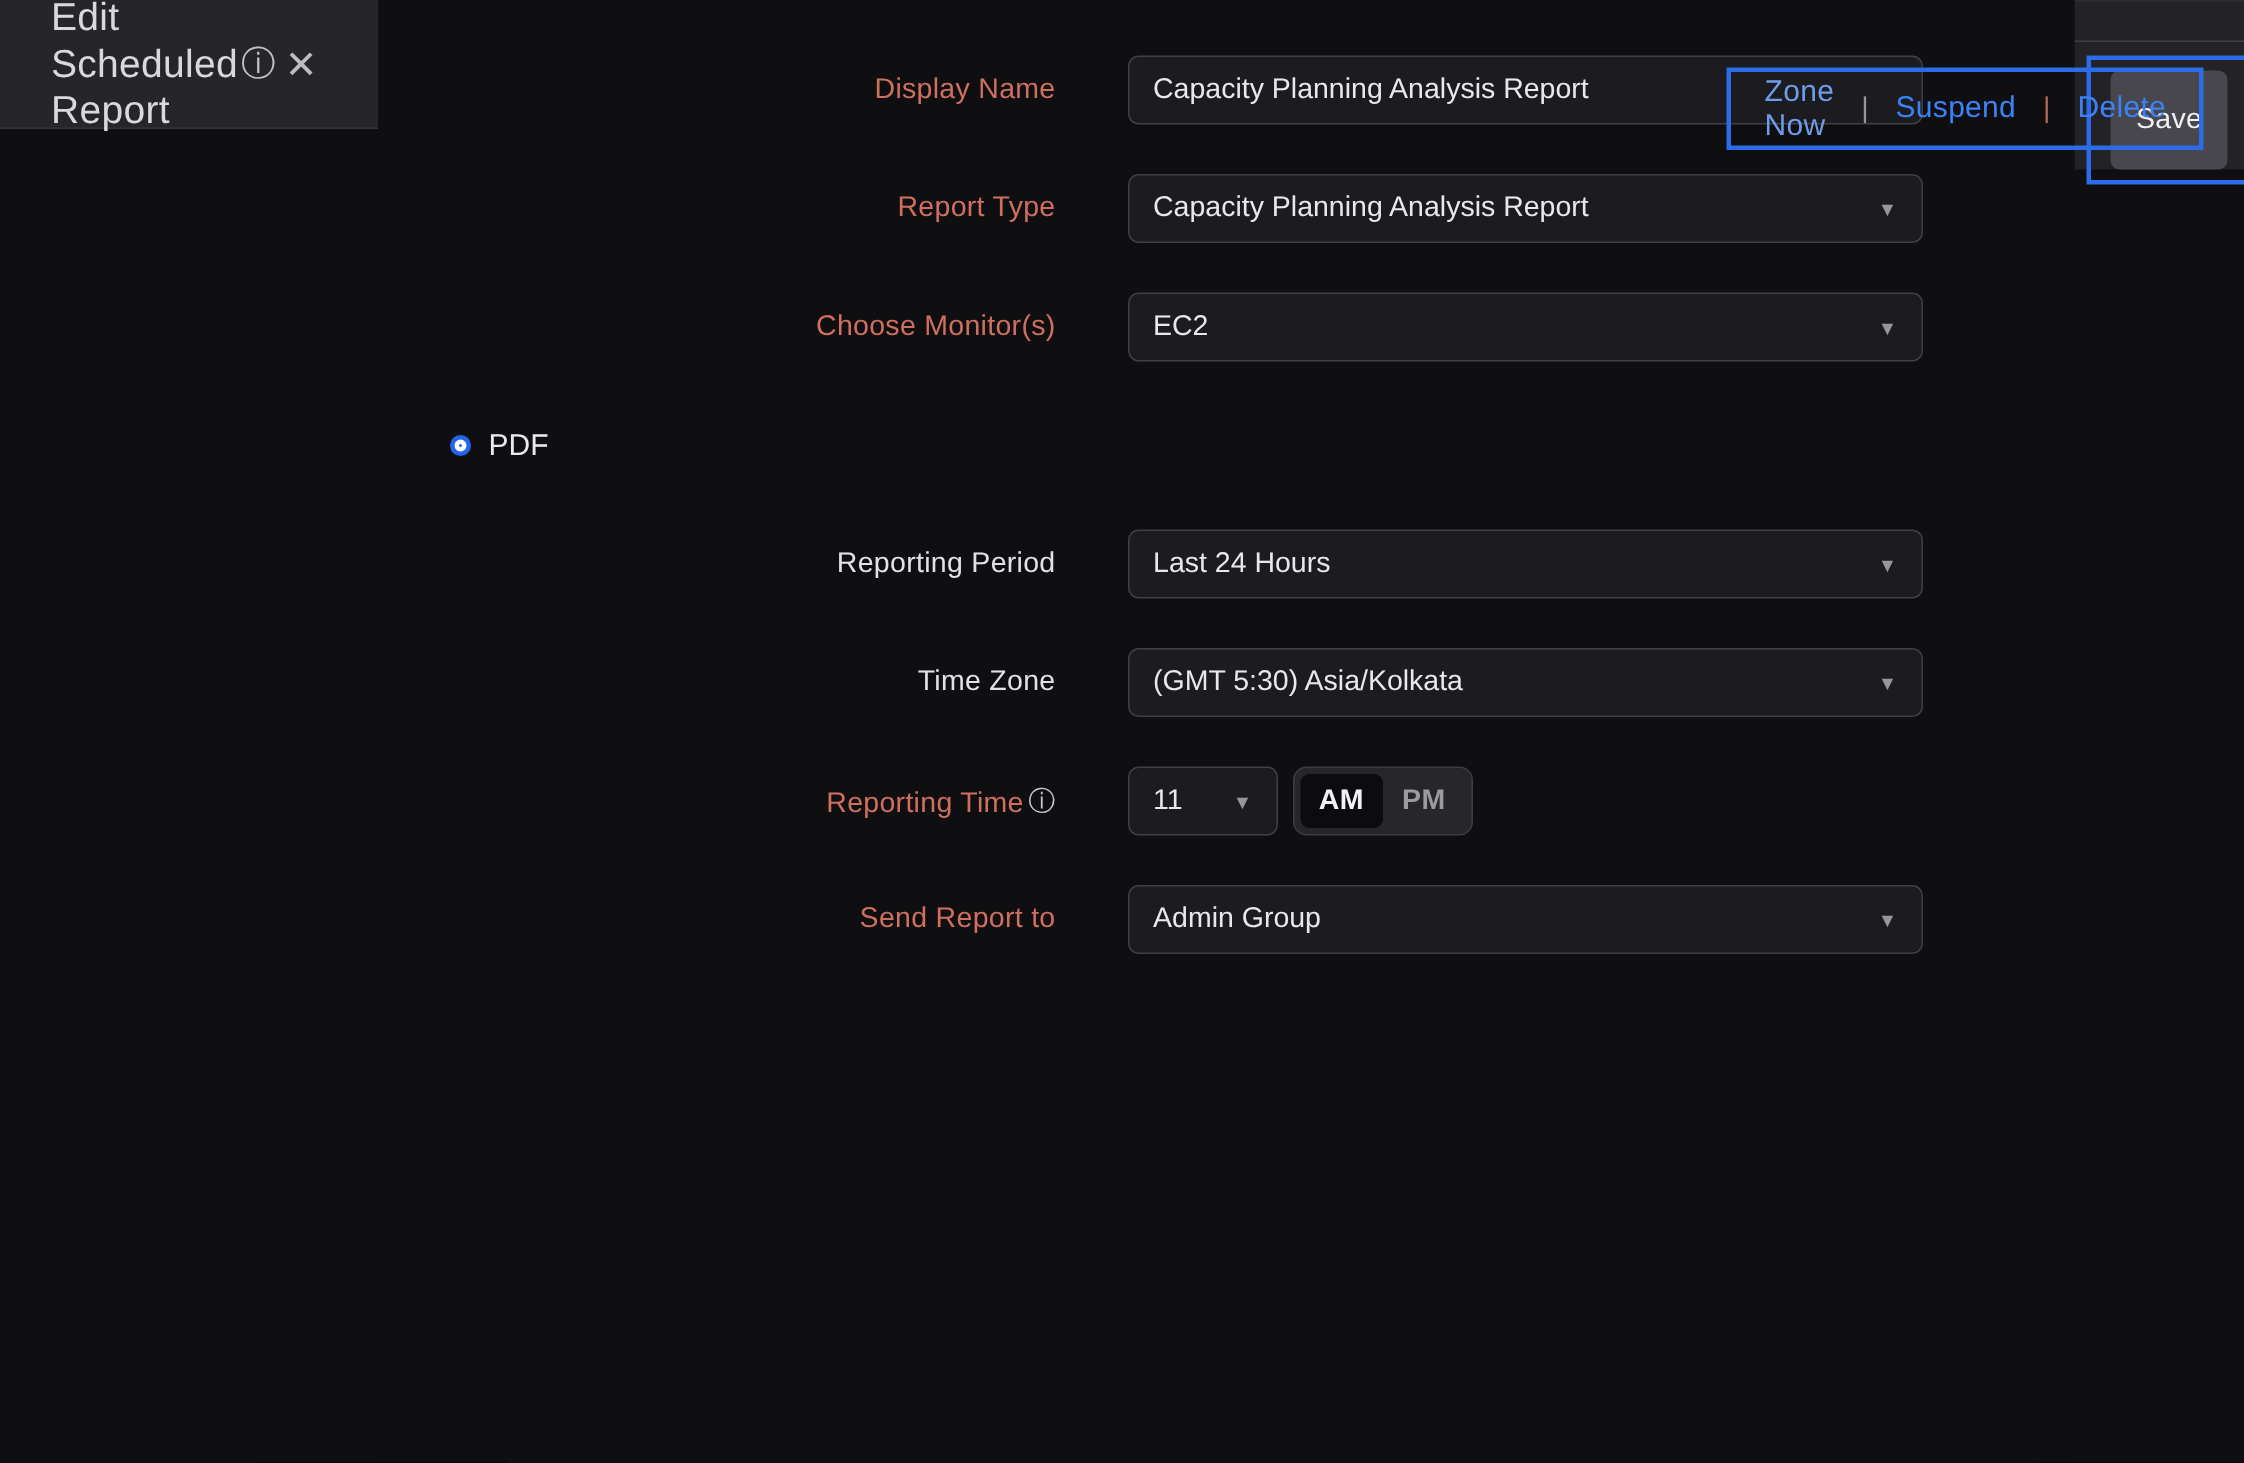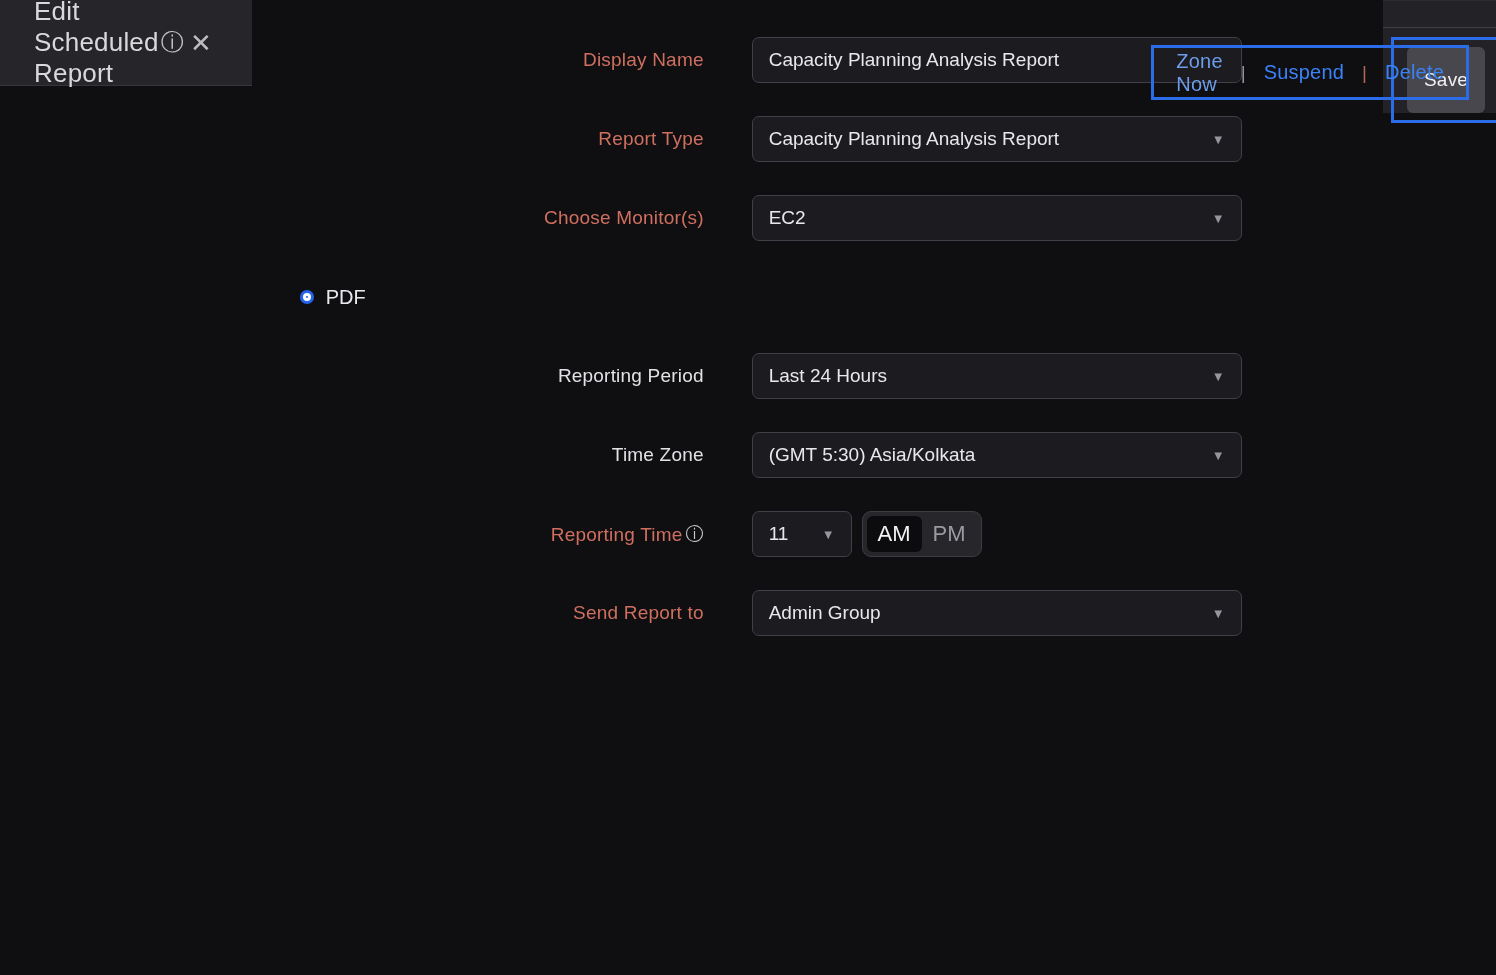--- a/index.html
+++ b/index.html
@@ -43,21 +43,21 @@
     width: 452px; text-align: right; align-self: center;
     font-size: 19px; color: #e2e2e6; letter-spacing: .2px;
     display: inline-block;
     padding-left: 20px;
   }
   .form-label.required { color: #cf6f5f; }
   .label-info-icon { color: #c8c8cd; font-size: 18px; margin-left: 3px; vertical-align: 1px; }
   .control { margin-left: 48px; display: flex; align-items: center; }
 
   .text-input, .select-box {
-    width: 490px; height: 46px;
+    width: 530px; height: 46px;
     background: #1b1b20;
     border: 1px solid #404048;
     border-radius: 7px;
     color: #e8e8ec; font-size: 19px;
     padding: 0 16px;
     display: flex; align-items: center;
     font-family: "Liberation Sans", sans-serif;
     outline: none;
   }
   .select-box { cursor: pointer; justify-content: space-between; }
@@ -86,21 +86,21 @@
     width: 120px; height: 46px;
     background: #26262b;
     border: 1px solid #3c3c42;
     border-radius: 9px;
     display: flex; align-items: stretch;
     padding: 4px; cursor: pointer;
   }
   .ampm-seg {
     flex: 1 1 50%;
     display: flex; align-items: center; justify-content: center;
-    font-size: 22px; font-weight: 400; letter-spacing: .3px;
+    font-size: 19px; font-weight: 700; letter-spacing: .3px;
     color: #9a9aa1; border-radius: 6px;
   }
   .ampm-seg.selected { background: #0c0c0f; color: #f2f2f5; }
 
   
   .modal-footer {
     flex: 0 0 113px; height: 113px;
     background: #232327;
     border-top: 1px solid #2d2d32;
     position: relative;

